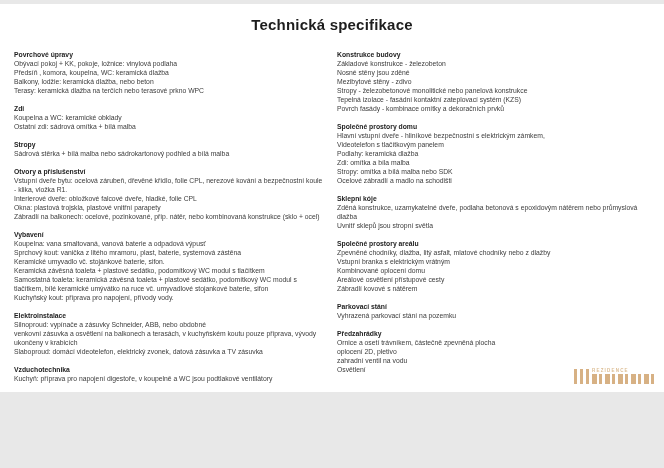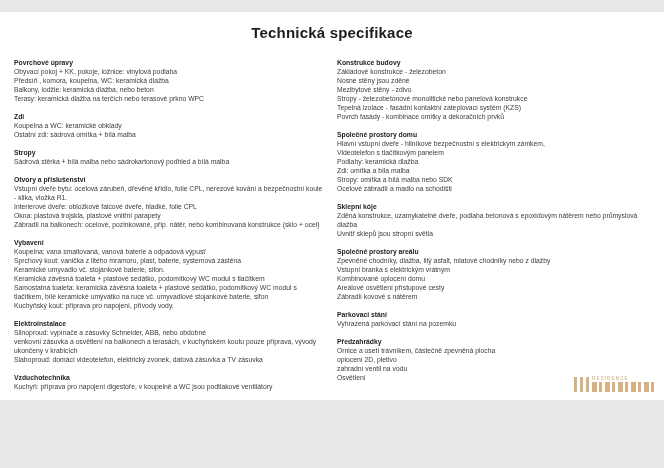--- a/index.html
+++ b/index.html
@@ -3,21 +3,21 @@
 <meta charset="utf-8">
 <style>
   html,body{margin:0;padding:0;background:#e8e8e8;}
   .page{
     position:relative;
     width:664px;height:388px;
     background:#ffffff;
     font-family:"Liberation Sans", sans-serif;
     color:#3c3c3c;
     overflow:hidden;
-    margin:12px auto;
+    margin:4px auto;
   }
   .title{
     position:absolute;top:12px;left:0;width:664px;
     text-align:center;
     font-size:15px;font-weight:bold;color:#1d1d1d;
     letter-spacing:.2px;
   }
   .col{
     position:absolute;top:46px;
     width:312px;

